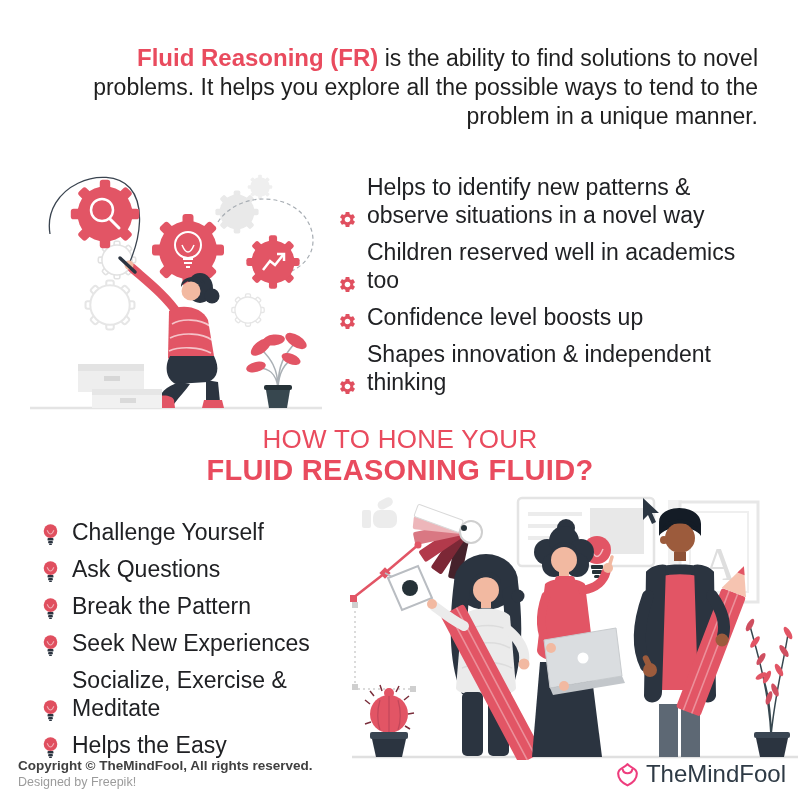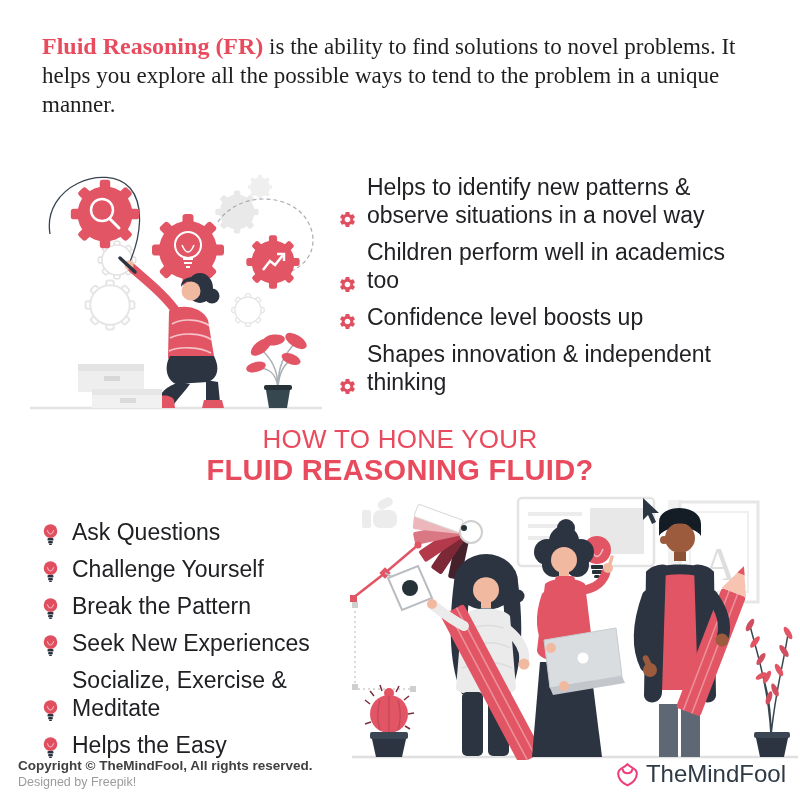--- a/index.html
+++ b/index.html
@@ -1,21 +1,21 @@
 <!DOCTYPE html>
 <html><head>
 <meta charset="utf-8">
 <style>
   html,body{margin:0;padding:0;background:#ffffff;}
   .page{position:relative;width:800px;height:800px;background:#ffffff;overflow:hidden;
         font-family:"Liberation Sans",sans-serif;color:#202124;}
   .abs{position:absolute;}
 
   
-  .intro{top:9px;left:42px;width:716px;text-align:left;font-size:23px;line-height:29px;color:#1f1f1f;font-family:Liberation Serif, serif;}
+  .intro{top:20px;left:42px;width:716px;text-align:right;font-size:23px;line-height:29px;color:#1f1f1f;}
   .intro b{color:#e94b5e;font-size:24px;font-weight:700;}
 
   
   .h1{top:127px;left:0;width:800px;text-align:center;font-size:28px;font-weight:700;
       color:#e94b5e;letter-spacing:.4px;}
   .h2{top:424px;left:0;width:800px;text-align:center;color:#e94b5e;line-height:31px;}
   .h2 .l1{font-size:26px;font-weight:400;letter-spacing:.3px;}
   .h2 .l2{font-size:29px;font-weight:700;letter-spacing:.3px;}
 
   
@@ -134,21 +134,21 @@
     <li>
       <svg class="ico" viewBox="0 0 24 24">
           <path fill="#e04f5f" d="M19.14,12.94c0.04-0.3,0.06-0.61,0.06-0.94c0-0.32-0.02-0.64-0.07-0.94l2.03-1.58c0.18-0.14,0.23-0.41,0.12-0.61l-1.92-3.32c-0.12-0.22-0.37-0.29-0.59-0.22l-2.39,0.96c-0.5-0.38-1.03-0.7-1.62-0.94L14.4,2.81c-0.04-0.24-0.24-0.41-0.48-0.41h-3.84c-0.24,0-0.43,0.17-0.47,0.41L9.25,5.35C8.66,5.59,8.12,5.92,7.63,6.29L5.24,5.33c-0.22-0.08-0.47,0-0.59,0.22L2.74,8.87C2.62,9.08,2.66,9.34,2.86,9.48l2.03,1.58C4.84,11.36,4.8,11.69,4.8,12s0.02,0.64,0.07,0.94l-2.03,1.58c-0.18,0.14-0.23,0.41-0.12,0.61l1.92,3.32c0.12,0.22,0.37,0.29,0.59,0.22l2.39-0.96c0.5,0.38,1.03,0.7,1.62,0.94l0.36,2.54c0.05,0.24,0.24,0.41,0.48,0.41h3.84c0.24,0,0.44-0.17,0.47-0.41l0.36-2.54c0.59-0.24,1.13-0.56,1.62-0.94l2.39,0.96c0.22,0.08,0.47,0,0.59-0.22l1.92-3.32c0.12-0.22,0.07-0.47-0.12-0.61L19.14,12.94z M12,15.6c-1.98,0-3.6-1.62-3.6-3.6s1.62-3.6,3.6-3.6s3.6,1.62,3.6,3.6S13.98,15.6,12,15.6z"></path>
         </svg>
       <span class="btxt">Helps to identify new patterns &amp; observe situations in a novel way</span>
     </li>
     <li>
       <svg class="ico" viewBox="0 0 24 24">
           <path fill="#e04f5f" d="M19.14,12.94c0.04-0.3,0.06-0.61,0.06-0.94c0-0.32-0.02-0.64-0.07-0.94l2.03-1.58c0.18-0.14,0.23-0.41,0.12-0.61l-1.92-3.32c-0.12-0.22-0.37-0.29-0.59-0.22l-2.39,0.96c-0.5-0.38-1.03-0.7-1.62-0.94L14.4,2.81c-0.04-0.24-0.24-0.41-0.48-0.41h-3.84c-0.24,0-0.43,0.17-0.47,0.41L9.25,5.35C8.66,5.59,8.12,5.92,7.63,6.29L5.24,5.33c-0.22-0.08-0.47,0-0.59,0.22L2.74,8.87C2.62,9.08,2.66,9.34,2.86,9.48l2.03,1.58C4.84,11.36,4.8,11.69,4.8,12s0.02,0.64,0.07,0.94l-2.03,1.58c-0.18,0.14-0.23,0.41-0.12,0.61l1.92,3.32c0.12,0.22,0.37,0.29,0.59,0.22l2.39-0.96c0.5,0.38,1.03,0.7,1.62,0.94l0.36,2.54c0.05,0.24,0.24,0.41,0.48,0.41h3.84c0.24,0,0.44-0.17,0.47-0.41l0.36-2.54c0.59-0.24,1.13-0.56,1.62-0.94l2.39,0.96c0.22,0.08,0.47,0,0.59-0.22l1.92-3.32c0.12-0.22,0.07-0.47-0.12-0.61L19.14,12.94z M12,15.6c-1.98,0-3.6-1.62-3.6-3.6s1.62-3.6,3.6-3.6s3.6,1.62,3.6,3.6S13.98,15.6,12,15.6z"></path>
         </svg>
-      <span class="btxt">Children perform well in academics too</span>
+      <span class="btxt">Children reserved well in academics too</span>
     </li>
     <li>
       <svg class="ico" viewBox="0 0 24 24">
           <path fill="#e04f5f" d="M19.14,12.94c0.04-0.3,0.06-0.61,0.06-0.94c0-0.32-0.02-0.64-0.07-0.94l2.03-1.58c0.18-0.14,0.23-0.41,0.12-0.61l-1.92-3.32c-0.12-0.22-0.37-0.29-0.59-0.22l-2.39,0.96c-0.5-0.38-1.03-0.7-1.62-0.94L14.4,2.81c-0.04-0.24-0.24-0.41-0.48-0.41h-3.84c-0.24,0-0.43,0.17-0.47,0.41L9.25,5.35C8.66,5.59,8.12,5.92,7.63,6.29L5.24,5.33c-0.22-0.08-0.47,0-0.59,0.22L2.74,8.87C2.62,9.08,2.66,9.34,2.86,9.48l2.03,1.58C4.84,11.36,4.8,11.69,4.8,12s0.02,0.64,0.07,0.94l-2.03,1.58c-0.18,0.14-0.23,0.41-0.12,0.61l1.92,3.32c0.12,0.22,0.37,0.29,0.59,0.22l2.39-0.96c0.5,0.38,1.03,0.7,1.62,0.94l0.36,2.54c0.05,0.24,0.24,0.41,0.48,0.41h3.84c0.24,0,0.44-0.17,0.47-0.41l0.36-2.54c0.59-0.24,1.13-0.56,1.62-0.94l2.39,0.96c0.22,0.08,0.47,0,0.59-0.22l1.92-3.32c0.12-0.22,0.07-0.47-0.12-0.61L19.14,12.94z M12,15.6c-1.98,0-3.6-1.62-3.6-3.6s1.62-3.6,3.6-3.6s3.6,1.62,3.6,3.6S13.98,15.6,12,15.6z"></path>
         </svg>
       <span class="btxt">Confidence level boosts up</span>
     </li>
     <li>
       <svg class="ico" viewBox="0 0 24 24">
           <path fill="#e04f5f" d="M19.14,12.94c0.04-0.3,0.06-0.61,0.06-0.94c0-0.32-0.02-0.64-0.07-0.94l2.03-1.58c0.18-0.14,0.23-0.41,0.12-0.61l-1.92-3.32c-0.12-0.22-0.37-0.29-0.59-0.22l-2.39,0.96c-0.5-0.38-1.03-0.7-1.62-0.94L14.4,2.81c-0.04-0.24-0.24-0.41-0.48-0.41h-3.84c-0.24,0-0.43,0.17-0.47,0.41L9.25,5.35C8.66,5.59,8.12,5.92,7.63,6.29L5.24,5.33c-0.22-0.08-0.47,0-0.59,0.22L2.74,8.87C2.62,9.08,2.66,9.34,2.86,9.48l2.03,1.58C4.84,11.36,4.8,11.69,4.8,12s0.02,0.64,0.07,0.94l-2.03,1.58c-0.18,0.14-0.23,0.41-0.12,0.61l1.92,3.32c0.12,0.22,0.37,0.29,0.59,0.22l2.39-0.96c0.5,0.38,1.03,0.7,1.62,0.94l0.36,2.54c0.05,0.24,0.24,0.41,0.48,0.41h3.84c0.24,0,0.44-0.17,0.47-0.41l0.36-2.54c0.59-0.24,1.13-0.56,1.62-0.94l2.39,0.96c0.22,0.08,0.47,0,0.59-0.22l1.92-3.32c0.12-0.22,0.07-0.47-0.12-0.61L19.14,12.94z M12,15.6c-1.98,0-3.6-1.62-3.6-3.6s1.62-3.6,3.6-3.6s3.6,1.62,3.6,3.6S13.98,15.6,12,15.6z"></path>
@@ -164,31 +164,31 @@
 
   <ul class="abs blist hone-list">
     <li>
       <svg class="ico" viewBox="0 0 20 26">
           <circle cx="10" cy="9" r="8" fill="#e04f5f"></circle>
           <path d="M6,8 q2,4.5 4,4.5 q2,0 4,-4.5" fill="none" stroke="rgba(255,255,255,.55)" stroke-width="1.2"></path>
           <rect x="6.5" y="17.2" width="7" height="3" rx="1" fill="#2b3440"></rect>
           <rect x="7.2" y="20.7" width="5.6" height="2.6" rx="1" fill="#2b3440"></rect>
           <rect x="8.2" y="23.6" width="3.6" height="1.8" rx="0.9" fill="#2b3440"></rect>
         </svg>
+      <span class="btxt">Challenge Yourself</span>
+    </li>
+    <li>
+      <svg class="ico" viewBox="0 0 20 26">
+          <circle cx="10" cy="9" r="8" fill="#e04f5f"></circle>
+          <path d="M6,8 q2,4.5 4,4.5 q2,0 4,-4.5" fill="none" stroke="rgba(255,255,255,.55)" stroke-width="1.2"></path>
+          <rect x="6.5" y="17.2" width="7" height="3" rx="1" fill="#2b3440"></rect>
+          <rect x="7.2" y="20.7" width="5.6" height="2.6" rx="1" fill="#2b3440"></rect>
+          <rect x="8.2" y="23.6" width="3.6" height="1.8" rx="0.9" fill="#2b3440"></rect>
+        </svg>
       <span class="btxt">Ask Questions</span>
-    </li>
-    <li>
-      <svg class="ico" viewBox="0 0 20 26">
-          <circle cx="10" cy="9" r="8" fill="#e04f5f"></circle>
-          <path d="M6,8 q2,4.5 4,4.5 q2,0 4,-4.5" fill="none" stroke="rgba(255,255,255,.55)" stroke-width="1.2"></path>
-          <rect x="6.5" y="17.2" width="7" height="3" rx="1" fill="#2b3440"></rect>
-          <rect x="7.2" y="20.7" width="5.6" height="2.6" rx="1" fill="#2b3440"></rect>
-          <rect x="8.2" y="23.6" width="3.6" height="1.8" rx="0.9" fill="#2b3440"></rect>
-        </svg>
-      <span class="btxt">Challenge Yourself</span>
     </li>
     <li>
       <svg class="ico" viewBox="0 0 20 26">
           <circle cx="10" cy="9" r="8" fill="#e04f5f"></circle>
           <path d="M6,8 q2,4.5 4,4.5 q2,0 4,-4.5" fill="none" stroke="rgba(255,255,255,.55)" stroke-width="1.2"></path>
           <rect x="6.5" y="17.2" width="7" height="3" rx="1" fill="#2b3440"></rect>
           <rect x="7.2" y="20.7" width="5.6" height="2.6" rx="1" fill="#2b3440"></rect>
           <rect x="8.2" y="23.6" width="3.6" height="1.8" rx="0.9" fill="#2b3440"></rect>
         </svg>
       <span class="btxt">Break the Pattern</span>

